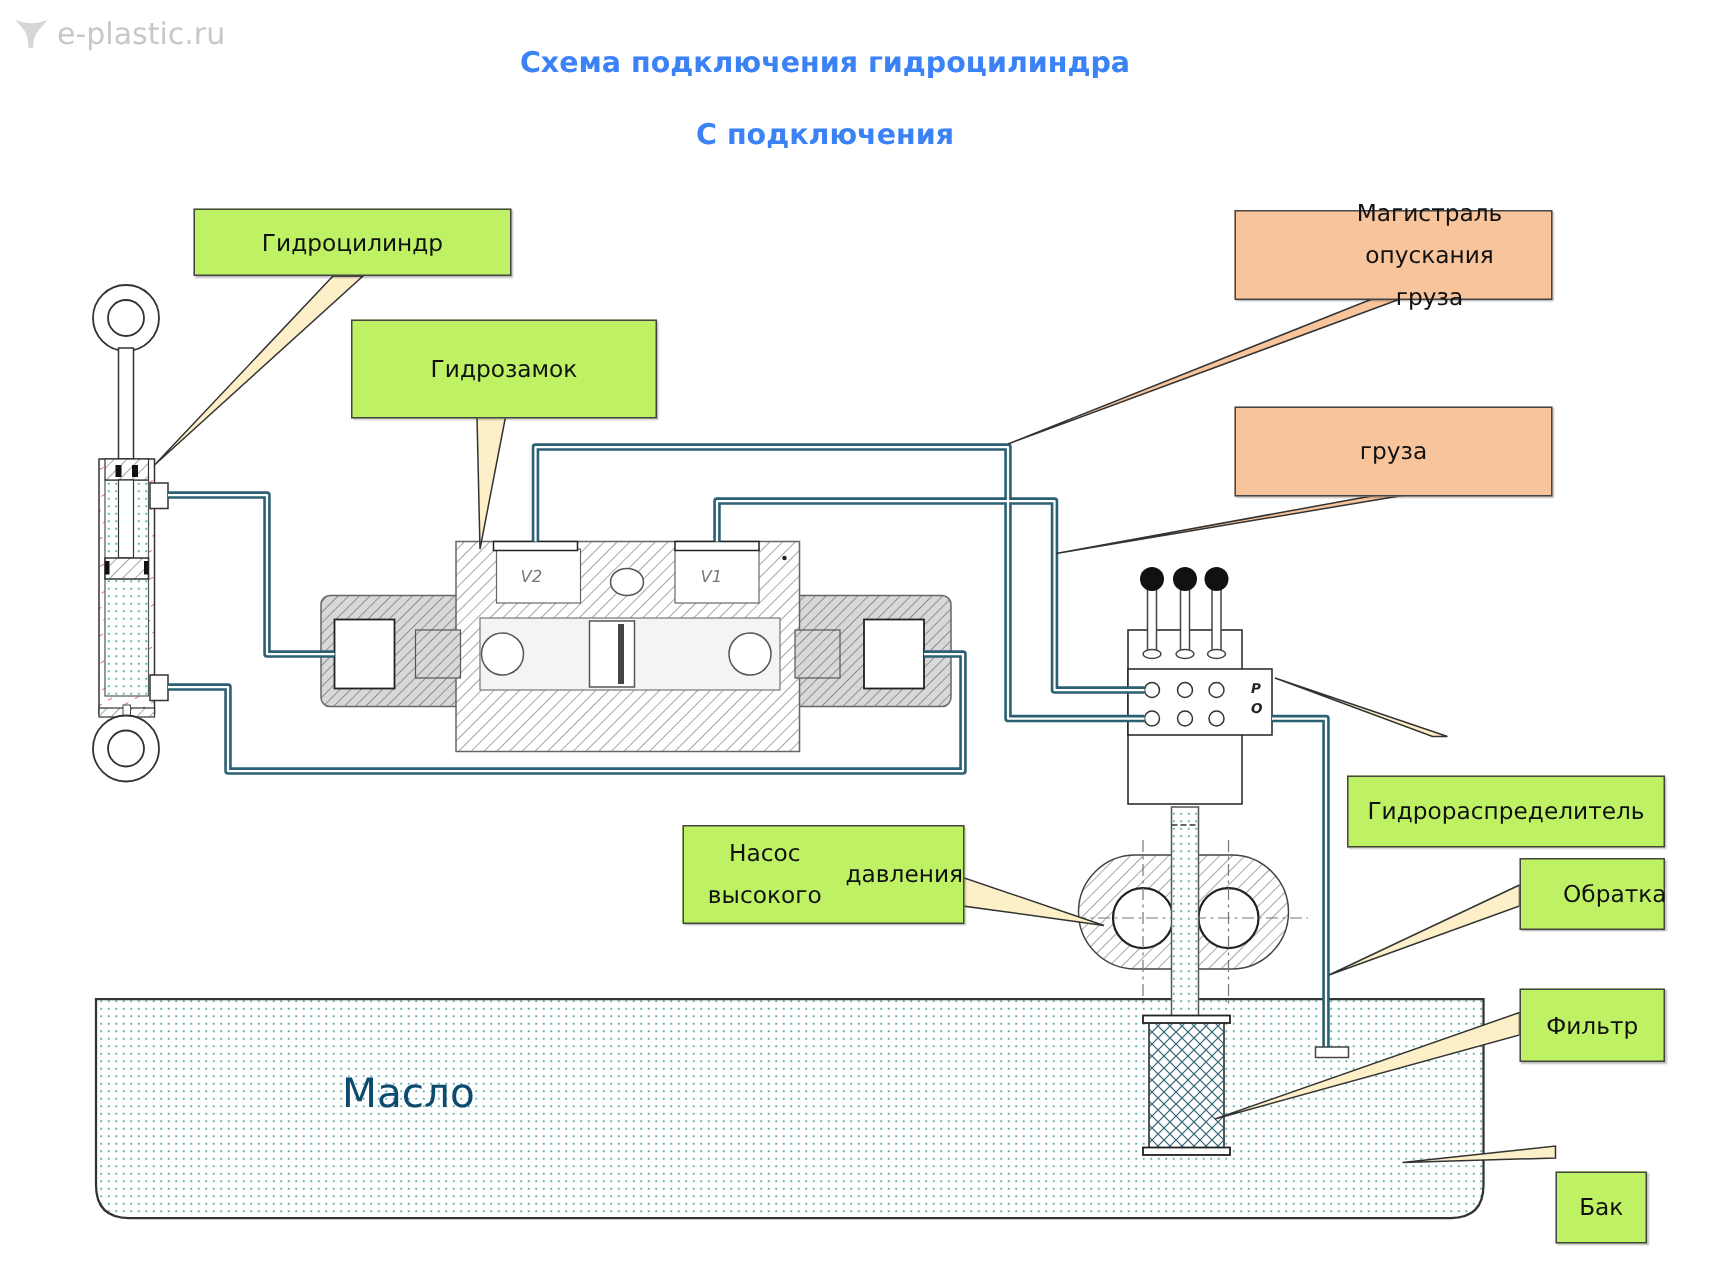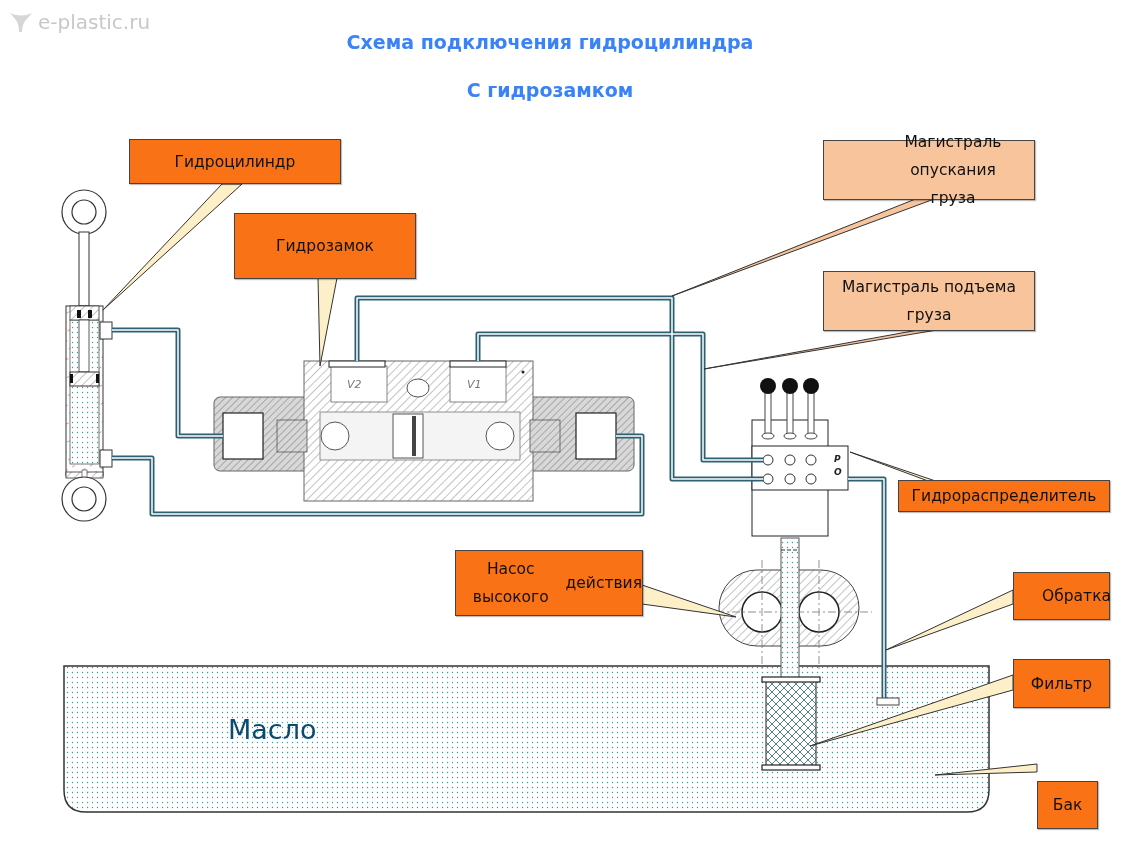--- a/index.html
+++ b/index.html
@@ -4,40 +4,40 @@
 <style>
   html, body { margin: 0; padding: 0; background: #ffffff; }
   body { width: 1147px; height: 852px; position: relative; overflow: hidden;
          font-family: "DejaVu Sans", "Liberation Sans", sans-serif; }
   #stage { position: absolute; left: 0; top: 0; }
   .title { position: absolute; left: 0; width: 1100px; text-align: center;
            font-weight: bold; font-size: 19px; color: #3b82f6; }
   .watermark { position: absolute; left: 8px; top: 10px; font-size: 20px; color: #c8c8c8;
                display: flex; align-items: center; gap: 4px; }
   .callout { position: absolute; box-sizing: border-box; border: 1.5px solid #444;
-             background: #f97316; font-size: 15.5px; color: #111; text-align: center;
+             background: #bef264; font-size: 15.5px; color: #111; text-align: center;
              line-height: 28px; display: flex; align-items: center; justify-content: center;
              box-shadow: 1px 1px 1px rgba(0,0,0,0.25); }
   .callout.orange { background: #f8c49c; }
   .oil-label { position: absolute; left: 228px; top: 714px; font-size: 27px; color: #0c4a6e; }
   .portlabel { font-family: "DejaVu Sans", sans-serif; font-style: italic; font-size: 11px; fill: #777; }
   .polabel { font-family: "DejaVu Sans", sans-serif; font-style: italic; font-weight: bold; font-size: 9px; fill: #222; }
 </style>
 </head>
 <body>
 
 <div class="watermark">
   <svg width="26" height="24" viewBox="0 0 26 24">
     <path d="M2 3 Q13 8 24 3 L18 10 Q14 14 14 22 L11 22 Q11 14 8 10 Z" fill="#d6d6d6"></path>
   </svg>
   <span>e-plastic.ru</span>
 </div>
 
 <div class="title" style="top:31px;">Схема подключения гидроцилиндра</div>
-<div class="title" style="top:79px;">С гидрозамком</div>
+<div class="title" style="top:79px;">С подключения</div>
 
 <svg id="stage" width="1147" height="852" viewBox="0 0 1147 852">
   <defs>
     <pattern id="hatch" width="6" height="6" patternUnits="userSpaceOnUse" patternTransform="rotate(45)">
       <rect width="6" height="6" fill="#ffffff"></rect>
       <line x1="0" y1="0" x2="0" y2="6" stroke="#888" stroke-width="1"></line>
     </pattern>
     <pattern id="hatchDark" width="5" height="5" patternUnits="userSpaceOnUse" patternTransform="rotate(45)">
       <rect width="5" height="5" fill="#d8d8d8"></rect>
       <line x1="0" y1="0" x2="0" y2="5" stroke="#777" stroke-width="1"></line>
@@ -176,41 +176,40 @@
   <g fill="#f8c49c" stroke="#333" stroke-width="1">
     <polygon points="918,198 937,198 672,296"></polygon>
     <polygon points="918,330 937,330 704,369"></polygon>
   </g>
 </svg>
 
 <div class="callout" style="left:129px; top:139px; width:212px; height:45px;">
   <span>Гидроцилиндр</span>
 </div>
 
-<div class="callout" style="left:234px; top:213px; width:182px; height:66px; flex-direction:column;">
+<div class="callout" style="left:234px; top:213px; width:204px; height:66px; flex-direction:column;">
   <span>Гидрозамок</span>
 </div>
 
 <div class="callout orange" style="left:823px; top:140px; width:212px; height:60px; flex-direction:column;padding-left:48px;">
   <span>Магистраль опускания</span>
   <span>груза</span>
 </div>
 
 <div class="callout orange" style="left:823px; top:271px; width:212px; height:60px; flex-direction:column;">
-  <span>Магистраль подъема</span>
   <span>груза</span>
 </div>
 
-<div class="callout" style="left:898px; top:480px; width:212px; height:32px;">
+<div class="callout" style="left:898px; top:517px; width:212px; height:48px;">
   <span>Гидрораспределитель</span>
 </div>
 
 <div class="callout" style="left:455px; top:550px; width:188px; height:66px; flex-direction:row;">
   <span>Насос высокого</span>
-  <span>действия</span>
+  <span>давления</span>
 </div>
 
 <div class="callout" style="left:1013px; top:572px; width:97px; height:48px;padding-left:30px;">
   <span>Обратка</span>
 </div>
 
 <div class="callout" style="left:1013px; top:659px; width:97px; height:49px;">
   <span>Фильтр</span>
 </div>
 

